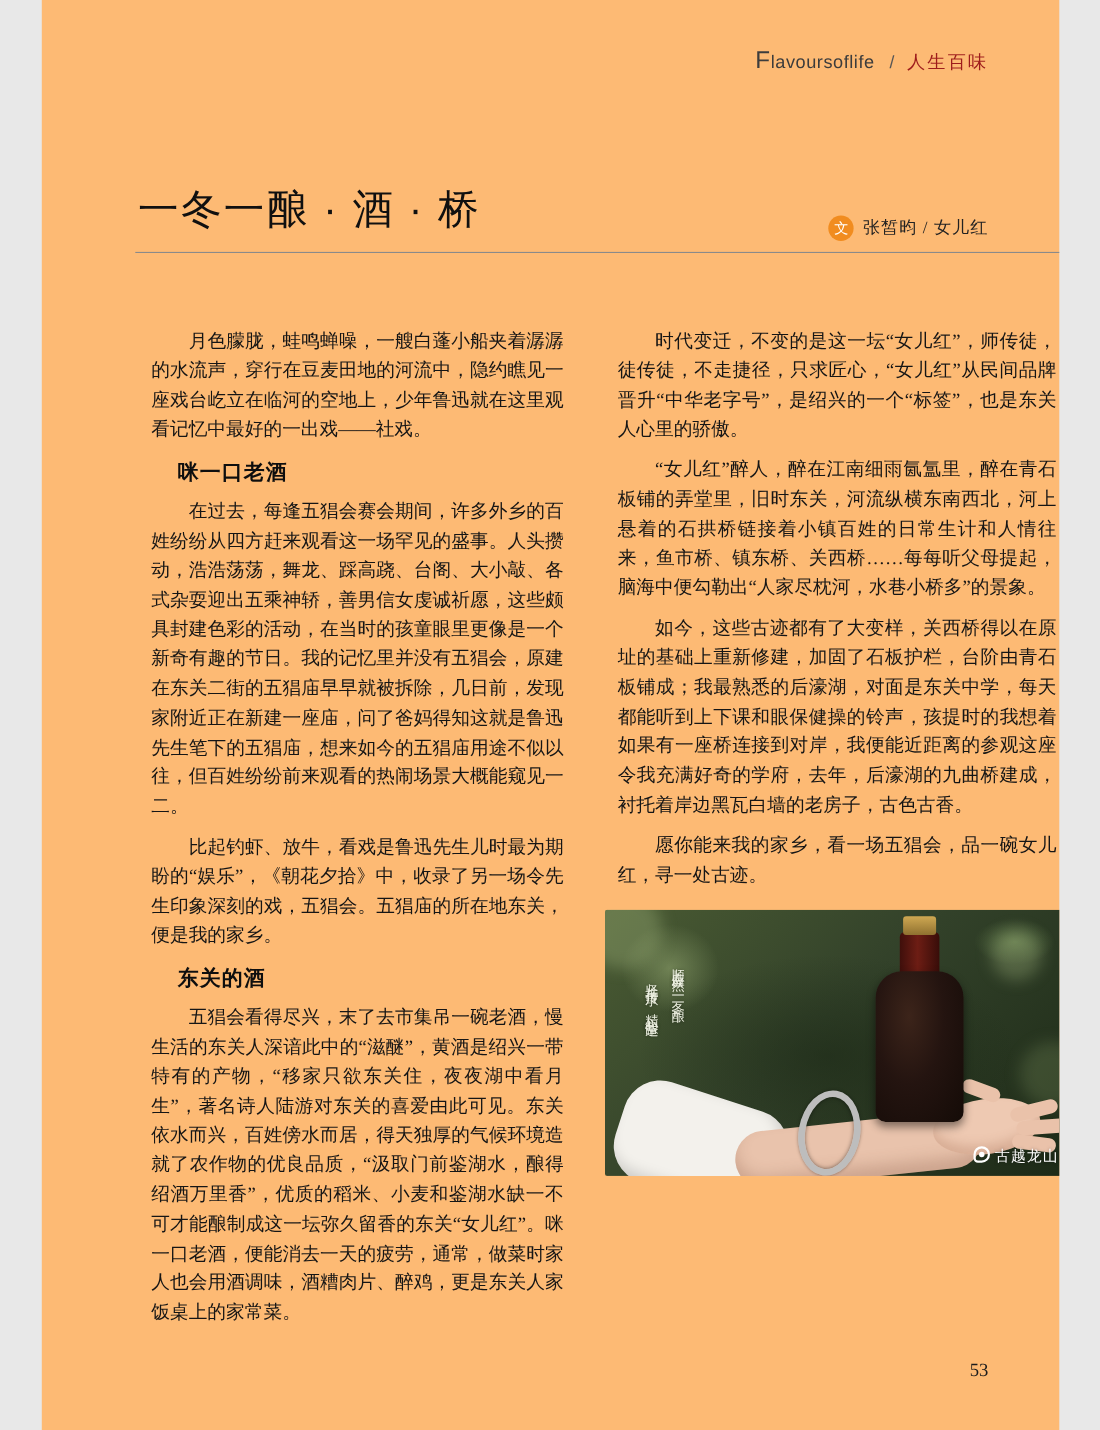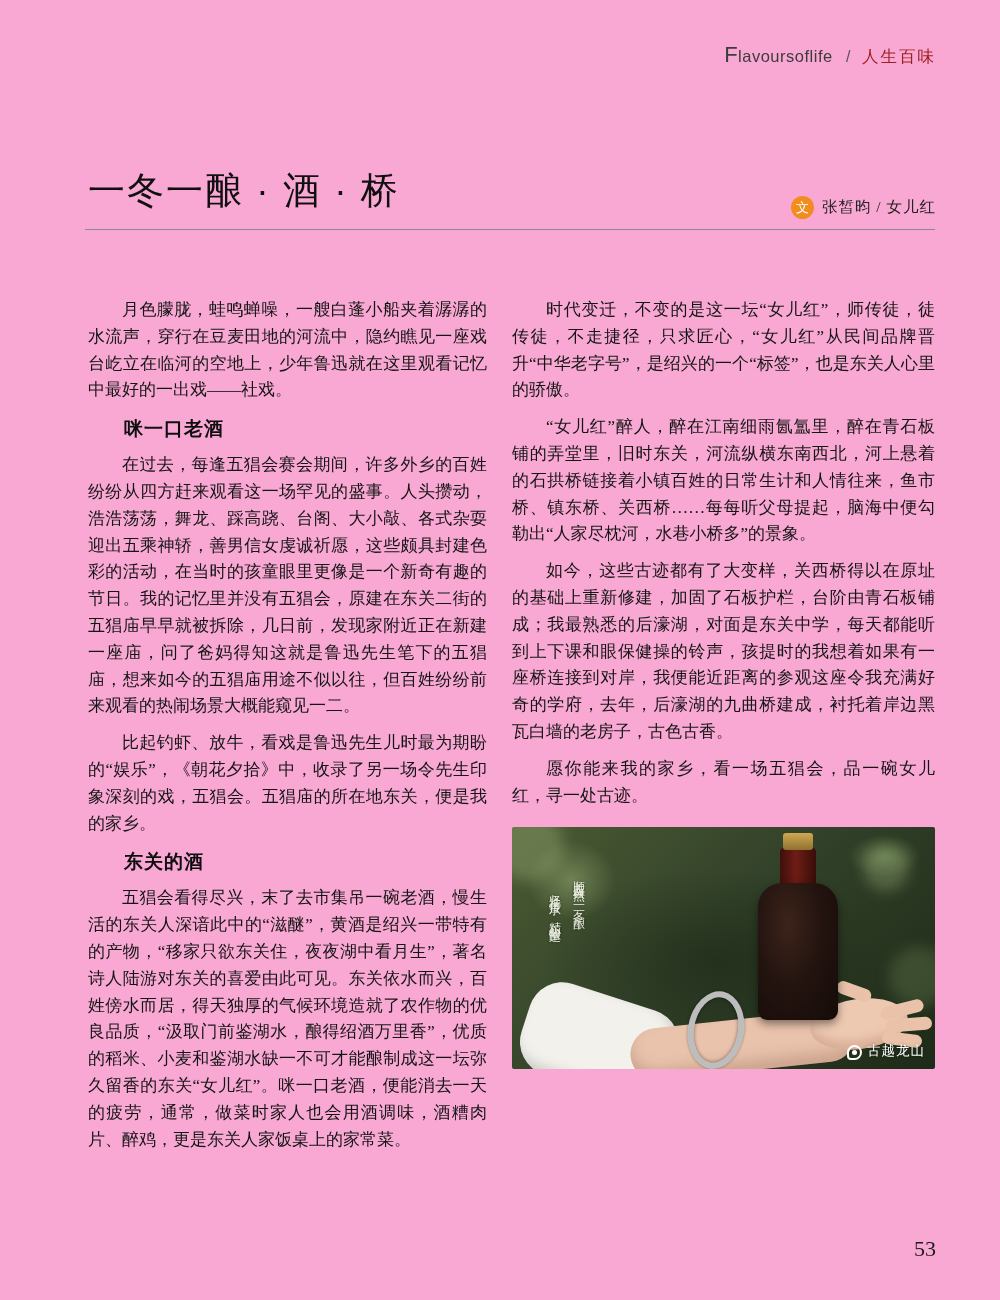--- a/index.html
+++ b/index.html
@@ -1,16 +1,16 @@
 <!DOCTYPE html>
 <html><head>
 <meta charset="utf-8">
 <style>
   html,body{margin:0;padding:0;background:#e8e8e8;}
-  .page{position:relative;width:1000px;height:1300px;background:#f9a8d4;margin:0 auto;
+  .page{position:relative;width:925px;height:1300px;background:#fdba74;margin:0 auto;
         font-family:"Liberation Serif","DejaVu Serif",serif;color:#141414;overflow:hidden;}
 
   
   .masthead{position:absolute;top:42px;right:64px;white-space:nowrap;
             font-family:"Liberation Sans","DejaVu Sans",sans-serif;}
   .brand-f{font-size:22px;color:#3c3c3c;letter-spacing:.5px;}
   .brand-rest{font-size:16.5px;color:#3c3c3c;letter-spacing:.5px;}
   .masthead .sep{font-size:16px;color:#555;margin:0 7px 0 9px;}
   .section-cn{font-size:16.5px;color:#9e1c1c;letter-spacing:2px;}
 
@@ -23,21 +23,21 @@
         background:#f18c1f;color:#fff;font-size:13px;line-height:23px;text-align:center;
         font-family:"Liberation Sans","DejaVu Sans",sans-serif;}
   .byline-text{font-size:15.5px;color:#222;letter-spacing:1px;text-align:right;}
   .title-rule{position:absolute;top:229px;left:85px;width:850px;border:none;margin:0;
         border-top:1.6px solid #8a8a8a;}
 
   
   .col{position:absolute;top:297px;}
   .col-left{left:88px;width:399px;}
   .col-right{left:512px;width:423px;}
-  .para{margin:0 0 10px;font-size:17px;line-height:26.8px;text-align:justify;
+  .para{margin:0 12px 10px;font-size:17px;line-height:26.8px;text-align:justify;
         text-indent:2em;color:#151515;}
   .sec-heading{margin:12px 0 10px;padding-left:36px;font-size:19px;color:#0e0e0e;
         font-family:"Liberation Sans","DejaVu Sans",sans-serif;font-weight:700;letter-spacing:1px;}
 
   
   .photo{position:relative;width:423px;height:242px;margin-top:18px;overflow:hidden;border-radius:2px;
      background:
        radial-gradient(closest-side at 14% 22%, rgba(150,170,115,.55), rgba(0,0,0,0) 75%),
        radial-gradient(closest-side at 88% 12%, rgba(125,155,95,.5), rgba(0,0,0,0) 72%),
        radial-gradient(closest-side at 48% 55%, rgba(25,38,20,.55), rgba(0,0,0,0) 85%),
@@ -68,28 +68,28 @@
         border-radius:50%;transform:rotate(10deg);box-shadow:inset 0 0 4px rgba(0,0,0,.5),0 0 3px rgba(0,0,0,.4);}
 
   .bottle-body{position:absolute;left:246px;top:56px;width:80px;height:137px;
         background:radial-gradient(ellipse at 38% 30%, #3c241a 0%, #241410 45%, #140b07 100%);
         border-radius:24px 24px 9px 9px;box-shadow:0 4px 8px rgba(0,0,0,.45);}
   .bottle-neck{position:absolute;left:268px;top:20px;width:36px;height:48px;
         background:linear-gradient(90deg,#3f0f0b,#6d1d14 45%,#380d09);border-radius:5px;}
   .bottle-cap{position:absolute;left:271px;top:6px;width:30px;height:17px;
         background:linear-gradient(180deg,#cfa852,#8f7130);border-radius:3px;}
 
-  .watermark{position:absolute;right:10px;bottom:9px;display:flex;align-items:flex-end;gap:5px;
+  .watermark{position:absolute;right:10px;bottom:9px;display:flex;align-items:flex-start;gap:5px;
         color:#fff;font-size:13.5px;letter-spacing:1px;text-shadow:0 0 3px rgba(0,0,0,.5);
         font-family:Liberation Sans, sans-serif;}
   .wm-icon{display:inline-block;width:15px;height:15px;border:2px solid #fff;border-radius:50% 50% 50% 4px;
         position:relative;box-sizing:border-box;}
   .wm-icon::after{content:"";position:absolute;left:3px;top:3px;width:5px;height:5px;border-radius:50%;background:#fff;}
 
-  .page-number{position:absolute;top:1236px;right:64px;font-size:22px;color:#1c1c1c;}
+  .page-number{position:absolute;top:1236px;right:64px;font-size:17px;color:#1c1c1c;}
 </style>
 </head>
 <body>
 
 <div class="page">
 
   <header class="masthead">
     <span><span class="brand-f">F</span><span class="brand-rest">lavoursoflife</span></span>
     <span class="sep">/</span>
     <span class="section-cn">人生百味</span>

